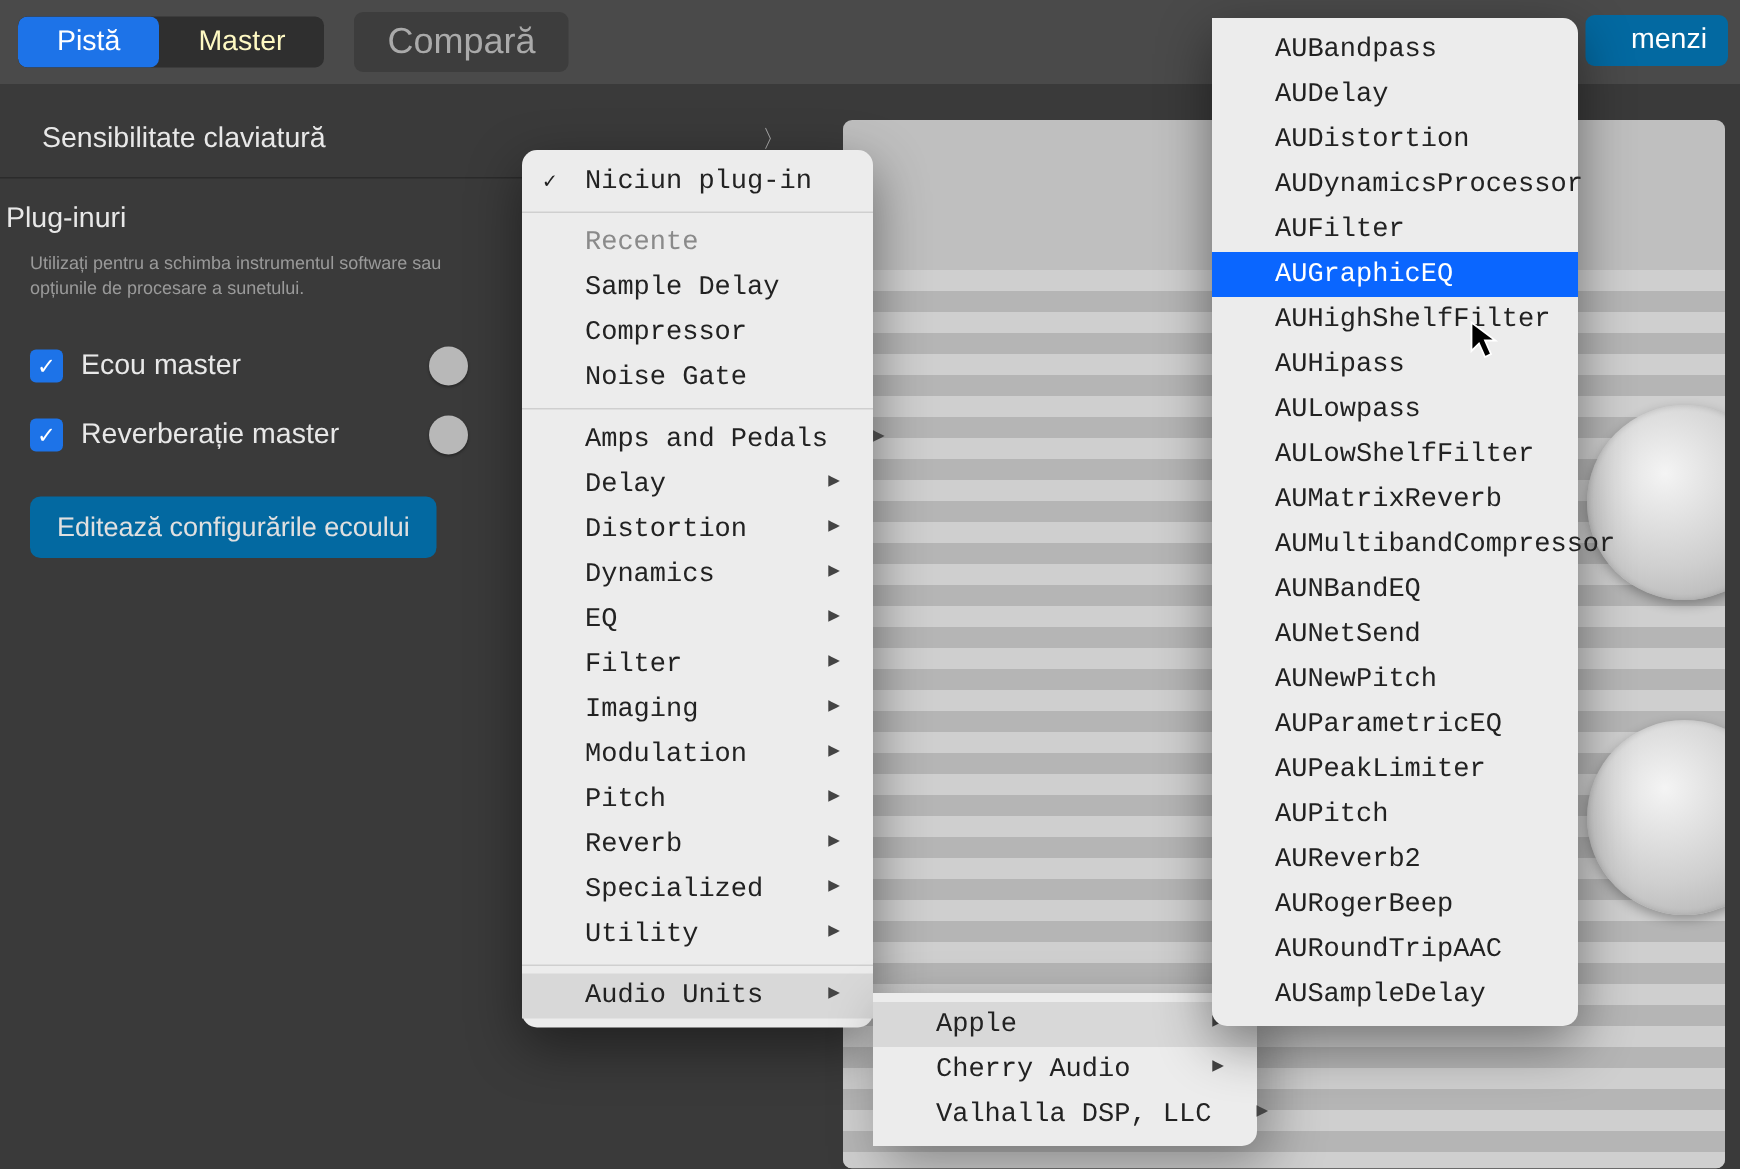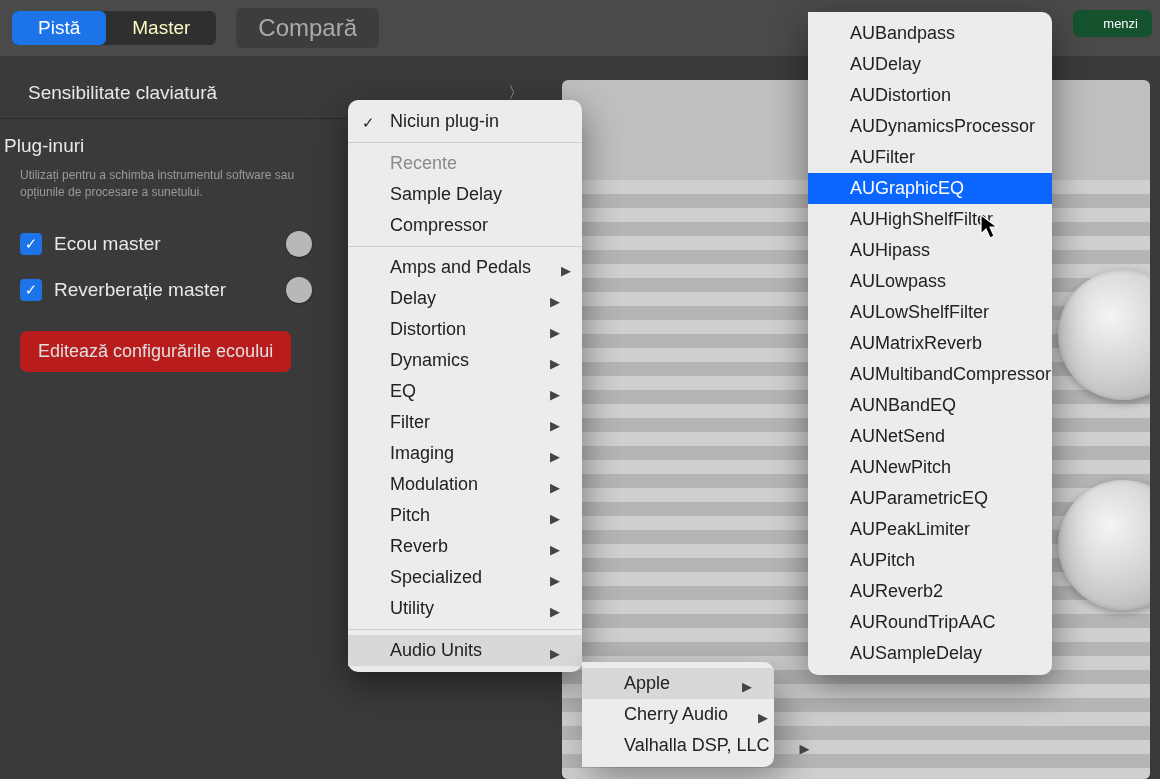--- a/index.html
+++ b/index.html
@@ -48,23 +48,23 @@
     font-size: 24px;
     color: #aaa;
     background: #3d3d3d;
     border-radius: 6px;
     cursor: pointer;
   }
   .toolbar-right-btn {
     position: absolute;
     right: 8px;
     top: 10px;
-    background: #14532d;
+    background: #0369a1;
     color: #fff;
-    font-size: 13px;
+    font-size: 19px;
     padding: 6px 14px 6px 30px;
     border-radius: 6px;
     cursor: pointer;
   }
 
   
   .left-panel {
     position: absolute;
     top: 56px; left: 0;
     width: 552px;
@@ -125,21 +125,21 @@
     background: #b8b8b8;
     margin-left: auto;
     margin-right: 220px;
     box-shadow: 0 1px 2px rgba(0,0,0,.4);
     cursor: pointer;
   }
 
   .edit-btn {
     margin: 18px 20px;
     padding: 10px 18px;
-    background: #b91c1c;
+    background: #0369a1;
     color: #e0e0e0;
     font-size: 18px;
     border-radius: 7px;
     display: inline-block;
     cursor: pointer;
   }
 
   
   .content-bg {
     position: absolute;
@@ -177,25 +177,26 @@
     background: #ececec;
     border-radius: 10px;
     box-shadow: 0 12px 36px rgba(0,0,0,.45);
     padding: 6px 0;
     font-size: 18px;
     color: #222;
   }
   .popup .item {
     padding: 5px 22px 5px 42px;
     display: flex;
-    align-items: flex-end;
+    align-items: flex-start;
     justify-content: space-between;
     cursor: pointer;
     position: relative;
     white-space: nowrap;
+    font-family: Liberation Mono, monospace;
   }
   .popup .item.header {
     color: #8a8a8a;
     cursor: default;
   }
   .popup .item.active-sub {
     background: #d8d8d8;
   }
   .popup .item .check {
     position: absolute;
@@ -212,21 +213,21 @@
     background: #cfcfcf;
     margin: 5px 0;
   }
   .popup .item.selected {
     background: #0a66ff;
     color: #fff;
   }
 
   
   #menu1 { top: 100px; left: 348px; width: 234px; }
-  #menu2 { top: 662px; left: 582px; width: 192px; border-radius: 0 10px 10px 0; box-shadow: 8px 12px 36px rgba(0,0,0,.35);}
+  #menu2 { top: 662px; left: 582px; width: 256px; border-radius: 0 10px 10px 0; box-shadow: 8px 12px 36px rgba(0,0,0,.35);}
   #menu3 { top: 12px;  left: 808px; width: 244px; border-radius: 0 10px 10px 10px;}
 
   
   .cursor {
     position: absolute;
     top: 214px; left: 980px;
     width: 20px; height: 26px;
     pointer-events: none;
   }
   .cursor svg { width: 100%; height: 100%; }
@@ -281,20 +282,23 @@
   <div class="sep"></div>
   <div class="item header">
     <span>Recente</span>
   </div>
   <div id="recent-list">
       <div class="item">
         <span>Sample Delay</span>
       </div>
       <div class="item">
         <span>Compressor</span>
+      </div>
+      <div class="item">
+        <span>Noise Gate</span>
       </div>
     </div>
   <div class="sep"></div>
   <div id="category-list">
       <div class="item">
         <span>Amps and Pedals</span>
         <span class="sub-chev">▶</span>
       </div>
       <div class="item">
         <span>Delay</span>
@@ -418,20 +422,23 @@
       <div class="item">
         <span>AUPeakLimiter</span>
       </div>
       <div class="item">
         <span>AUPitch</span>
       </div>
       <div class="item">
         <span>AUReverb2</span>
       </div>
       <div class="item">
+        <span>AURogerBeep</span>
+      </div>
+      <div class="item">
         <span>AURoundTripAAC</span>
       </div>
       <div class="item">
         <span>AUSampleDelay</span>
       </div>
     </div>
 </div>
 
 <div class="cursor">
   <svg viewBox="0 0 20 26">

